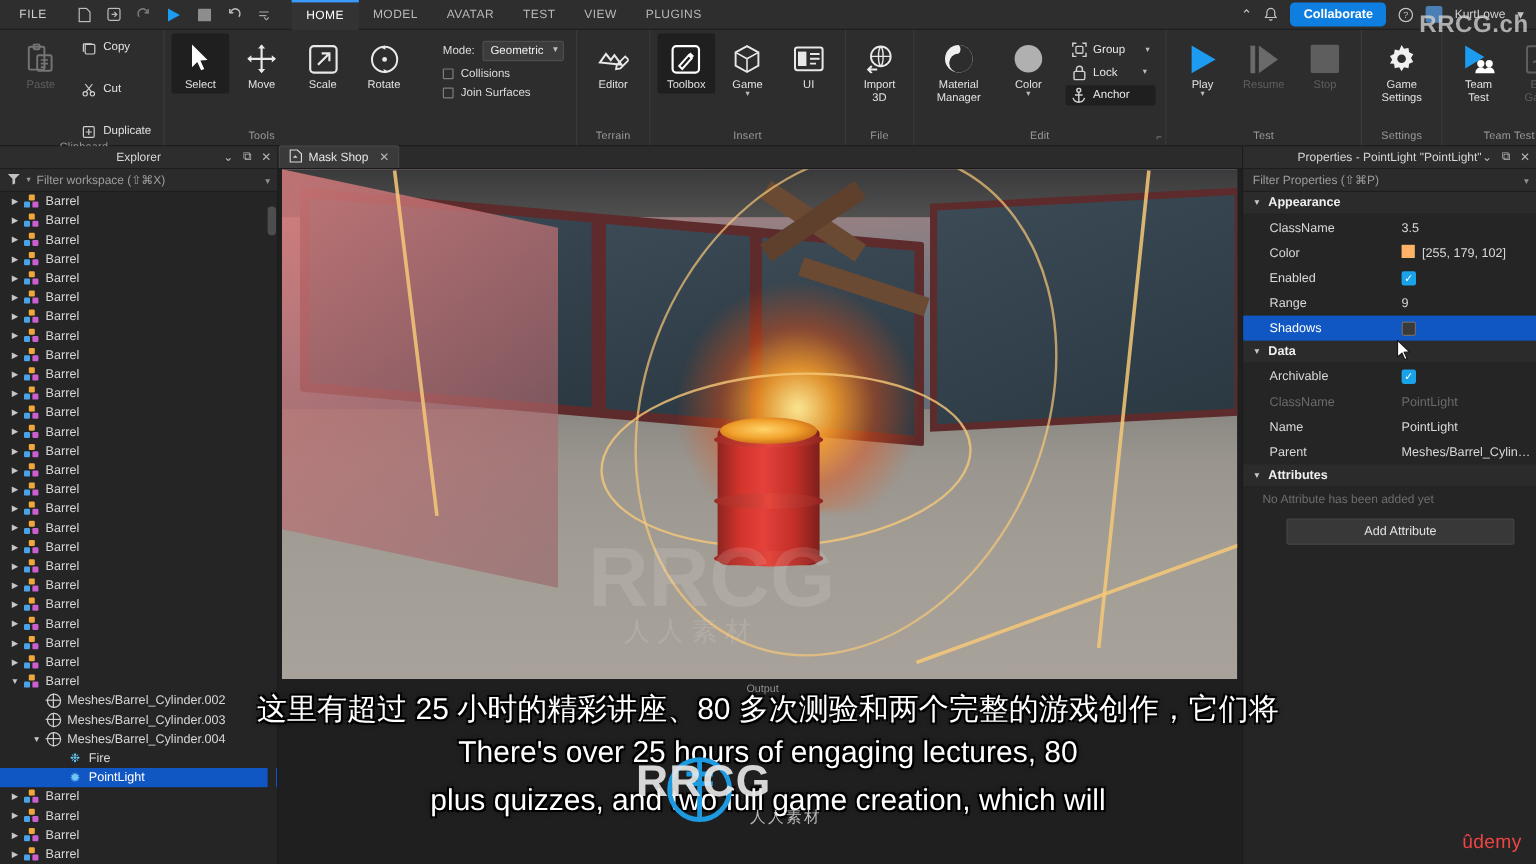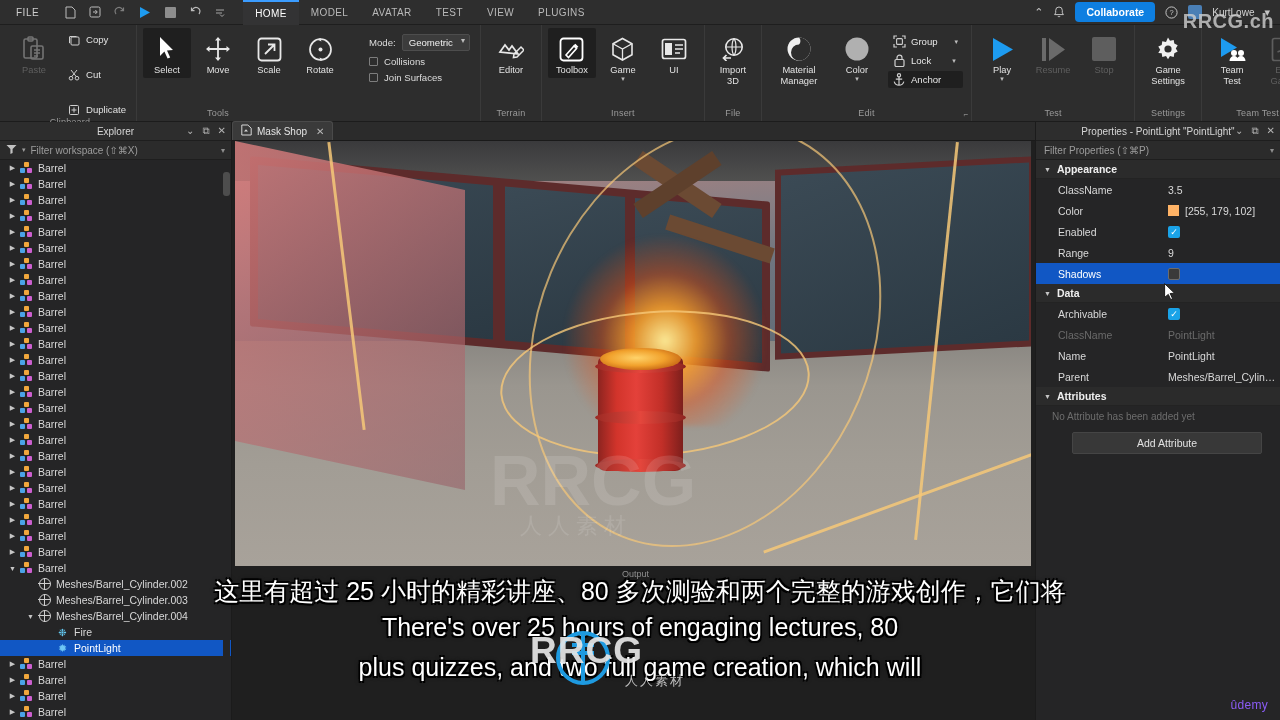--- a/index.html
+++ b/index.html
@@ -153,21 +153,21 @@
       border:2px solid rgba(246,200,120,.7); border-radius:50%; transform: rotate(8deg) skewX(-6deg); }
   .sel-vline { position:absolute; width:3px; background: rgba(246,200,120,.85); }
 
   
   .wm-rrcg { position:absolute; left:530px; top:630px; font-size:37px; font-weight:bold; color:#e6e6e6; letter-spacing:1px; opacity:.92; }
   .wm-logo { position:absolute; left:555px; top:625px; width:56px; height:60px; }
   .wm-cn { position:absolute; left:625px; top:672px; font-size:13px; color:#d8d8d8; opacity:.85; letter-spacing:2px;}
   .wm-big { position:absolute; left:255px; top:300px; font-size:70px; font-weight:bold; color:rgba(255,255,255,.12); }
   .wm-big2 { position:absolute; left:285px; top:370px; font-size:22px; color:rgba(255,255,255,.12); letter-spacing:6px;}
   .wm-topright { position:absolute; right:6px; top:10px; font-size:20px; font-weight:bold; color:#cfcfcf; opacity:.8; letter-spacing:.5px;}
-  .udemy { position:absolute; right:12px; bottom:8px; font-size:12px; color:#8b5cf6; letter-spacing:.3px;margin-left:24px; }
+  .udemy { position:absolute; right:12px; bottom:8px; font-size:16px; color:#ef4444; letter-spacing:.3px;margin-left:24px; }
 
   
   .subs { position: absolute; left: 0; top: 575px; width: 1280px; text-align: center; pointer-events:none; }
   .sub-cn {
     font-size: 25px; color: #fff; line-height: 32px;
     text-shadow: -1.6px -1.6px 0 #000, 1.6px -1.6px 0 #000, -1.6px 1.6px 0 #000, 1.6px 1.6px 0 #000, 0 0 5px #000;
   }
   .sub-en {
     font-size: 25px; color: #fff; line-height: 40px;
     text-shadow: -1.6px -1.6px 0 #000, 1.6px -1.6px 0 #000, -1.6px 1.6px 0 #000, 1.6px 1.6px 0 #000, 0 0 5px #000;

